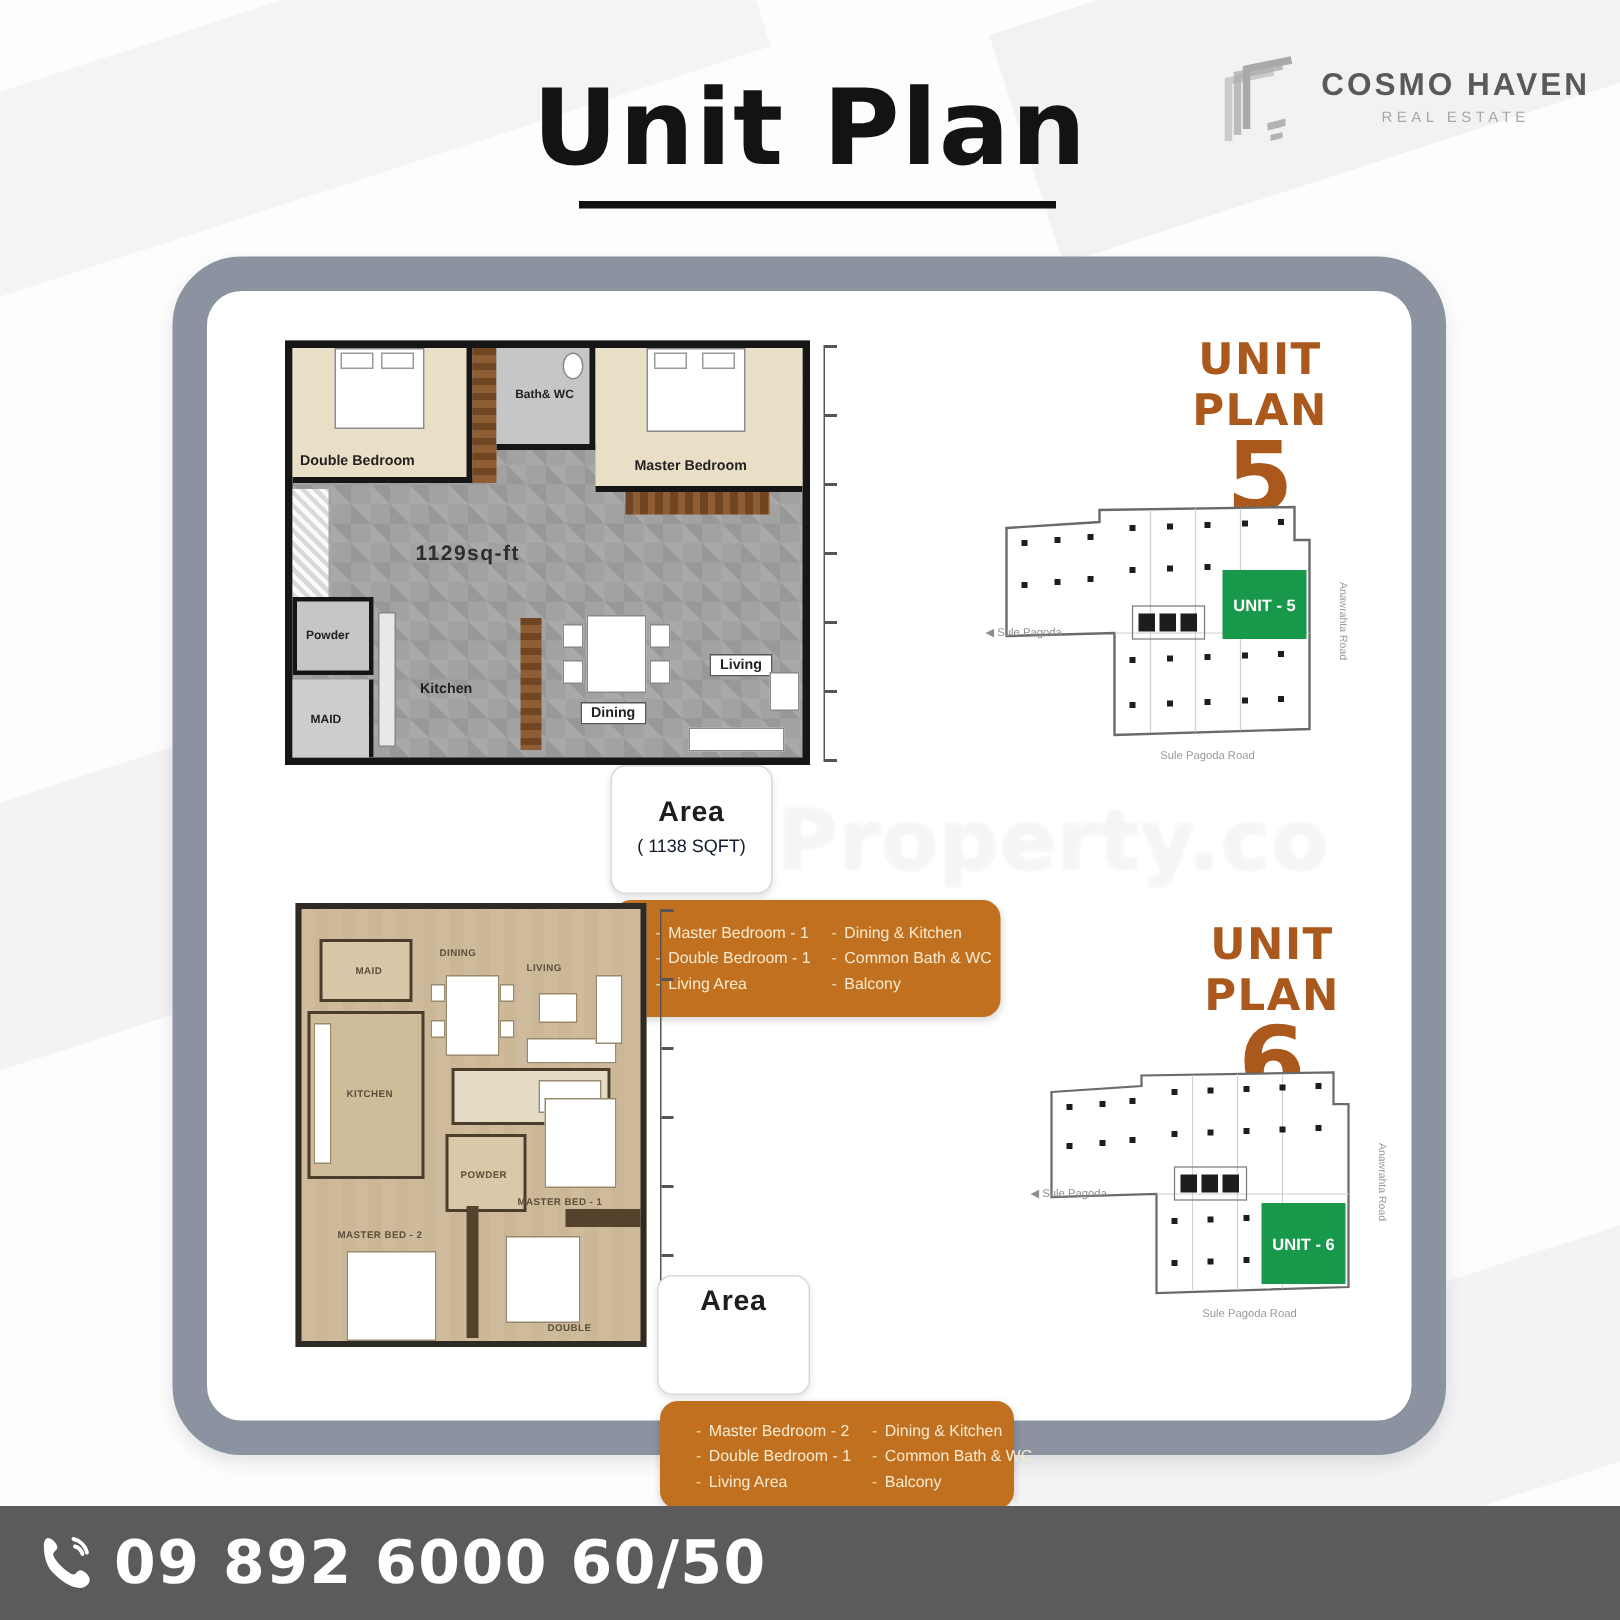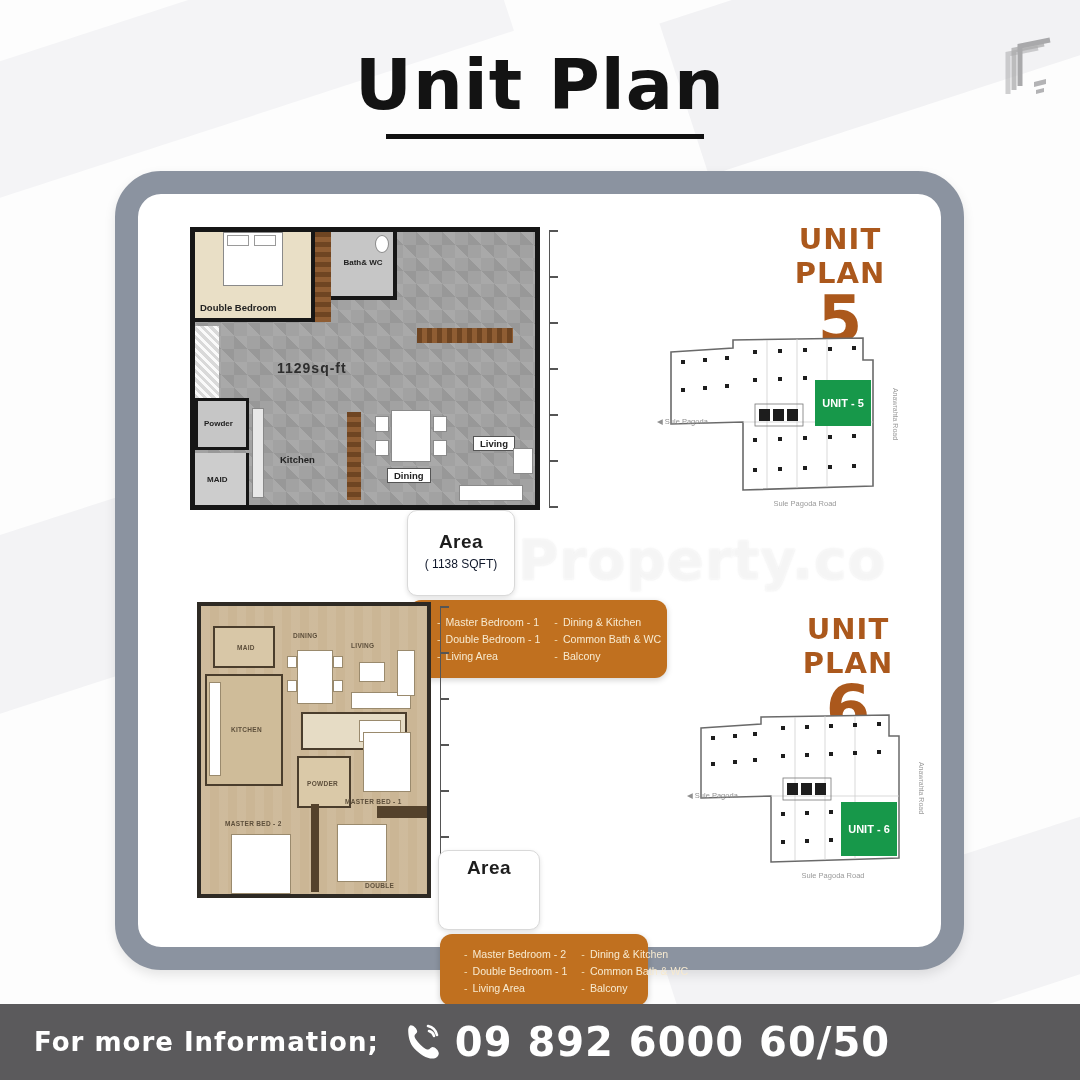--- a/index.html
+++ b/index.html
@@ -78,21 +78,21 @@
             text-align:center;box-sizing:border-box;}
   .ab5{width:108px;height:86px;padding-top:20px;}
   .ab6{width:102px;height:80px;padding-top:6px;}
   .area-title{font-size:19px;font-weight:bold;color:#1d1d1d;letter-spacing:.5px;}
   .area-value{font-size:12px;color:#0f172a;margin-top:4px;}
   .floors{list-style:none;margin:2px 0 0 0;padding:0;}
   .floors li{font-size:9.6px;color:#2a2a2a;line-height:12.5px;white-space:nowrap;}
   .orange-box{background:#c0701f;border-radius:12px;box-shadow:0 2px 6px rgba(0,0,0,.18);
               display:flex;gap:14px;box-sizing:border-box;}
   .ob5{width:258px;height:78px;margin-top:4px;margin-left:2px;padding:14px 10px 0 28px;}
-  .ob6{width:208px;height:72px;margin-top:4px;margin-left:2px;padding:12px 8px 0 24px;}
+  .ob6{width:236px;height:72px;margin-top:4px;margin-left:2px;padding:12px 8px 0 24px;}
   .feat{list-style:none;margin:0;padding:0;}
   .feat li{font-size:10.6px;color:#f7ead0;line-height:17px;white-space:nowrap;}
   .feat li::before{content:"-";margin-right:5px;color:#f0dcb4;}
 
   
   .watermark{position:absolute;left:518px;top:528px;z-index:5;font-family:"DejaVu Sans",sans-serif;
              font-size:55px;font-weight:800;letter-spacing:1px;color:rgba(255,255,255,.55);
              text-shadow:0 0 2px rgba(190,190,190,.35);pointer-events:none;}
 
   
@@ -120,20 +120,24 @@
     <span>
       <svg width="66" height="76" viewBox="0 0 66 76">
         <g fill="none" stroke="#a9a9ab" stroke-width="5">
           <path d="M14 70 V30 L44 24" opacity=".55"></path>
           <path d="M20 66 V26 L50 20" opacity=".75"></path>
           <path d="M26 62 V22 L56 16"></path>
         </g>
         <path d="M40 58 l12 -3 v5 l-12 3 z M42 66 l8 -2 v4 l-8 2 z" fill="#b3b3b5"></path>
       </svg>
     </span>
+    <div class="logo-text">
+      <div class="logo-name">COSMO HAVEN</div>
+      <div class="logo-tag">REAL ESTATE</div>
+    </div>
   </div>
 
   <div class="card"></div>
 
   <div class="unit-head uh5">
     <div class="uh-label">UNIT PLAN</div>
     <div class="uh-num">5</div>
   </div>
 
   <div class="fp5">
@@ -141,20 +145,27 @@
       <div class="bed" style="left:28px;top:0;width:58px;height:52px;">
         <div class="pillow" style="left:3px;"></div>
           <div class="pillow" style="left:30px;"></div>
       </div>
       <div class="rlabel" style="left:5px;bottom:5px;">Double Bedroom</div>
     </div>
     <div class="room wardrobe" style="left:120px;top:0;width:16px;height:90px;"></div>
     <div class="room grayrm wall-r wall-b" style="left:136px;top:0;width:66px;height:68px;">
       <div class="bed" style="right:4px;top:3px;width:12px;height:16px;border-radius:50%;"></div>
       <div class="rlabel small" style="left:8px;top:26px;width:48px;white-space:normal;text-align:center;">Bath&amp; WC</div>
+    </div>
+    <div class="room beige wall-b" style="left:202px;top:0;width:138px;height:96px;">
+      <div class="bed" style="left:34px;top:0;width:64px;height:54px;">
+        <div class="pillow" style="left:4px;"></div>
+          <div class="pillow" style="left:36px;"></div>
+      </div>
+      <div class="rlabel" style="left:26px;bottom:8px;">Master Bedroom</div>
     </div>
     <div class="room wardrobe-h" style="left:222px;top:96px;width:96px;height:15px;"></div>
     <div class="room hatch" style="left:0;top:94px;width:24px;height:72px;"></div>
     <div class="sqft5">1129sq-ft</div>
     <div class="room grayrm" style="left:0;top:166px;width:54px;height:52px;border:3px solid #161616;">
       <div class="rlabel small" style="left:6px;top:18px;">Powder</div>
     </div>
     <div class="room" style="left:0;top:221px;width:54px;height:52px;background:#cdcdcd;border-right:3px solid #161616;">
       <div class="rlabel small" style="left:12px;top:22px;">MAID</div>
     </div>
@@ -334,21 +345,20 @@
       </ul>
       <ul class="feat">
         <li>Dining &amp; Kitchen</li>
         <li>Common Bath &amp; WC</li>
         <li>Balcony</li>
       </ul>
     </div>
   </div>
 
   <div class="footer">
-    <span class="f-label">For more Information;</span>
     <span class="f-phoneicon">
       <svg width="42" height="42" viewBox="0 0 42 42">
         <path d="M10 6c3 0 7 4 7 7 0 2-3 3-3 5s3 6 6 9 7 6 9 6 3-3 5-3c3 0 7 4 7 7s-3 6-7 6c-7 0-14-5-20-11S7 17 7 11c0-3 2-5 3-5z" fill="#fff" transform="scale(.9) translate(1,1)"></path>
         <path d="M27 7 a12 12 0 0 1 9 9 M28 12 a7 7 0 0 1 5 5" stroke="#fff" stroke-width="2.6" fill="none" stroke-linecap="round"></path>
       </svg>
     </span>
     <span class="f-phone">09 892 6000 60/50</span>
   </div>
 
 </div>

